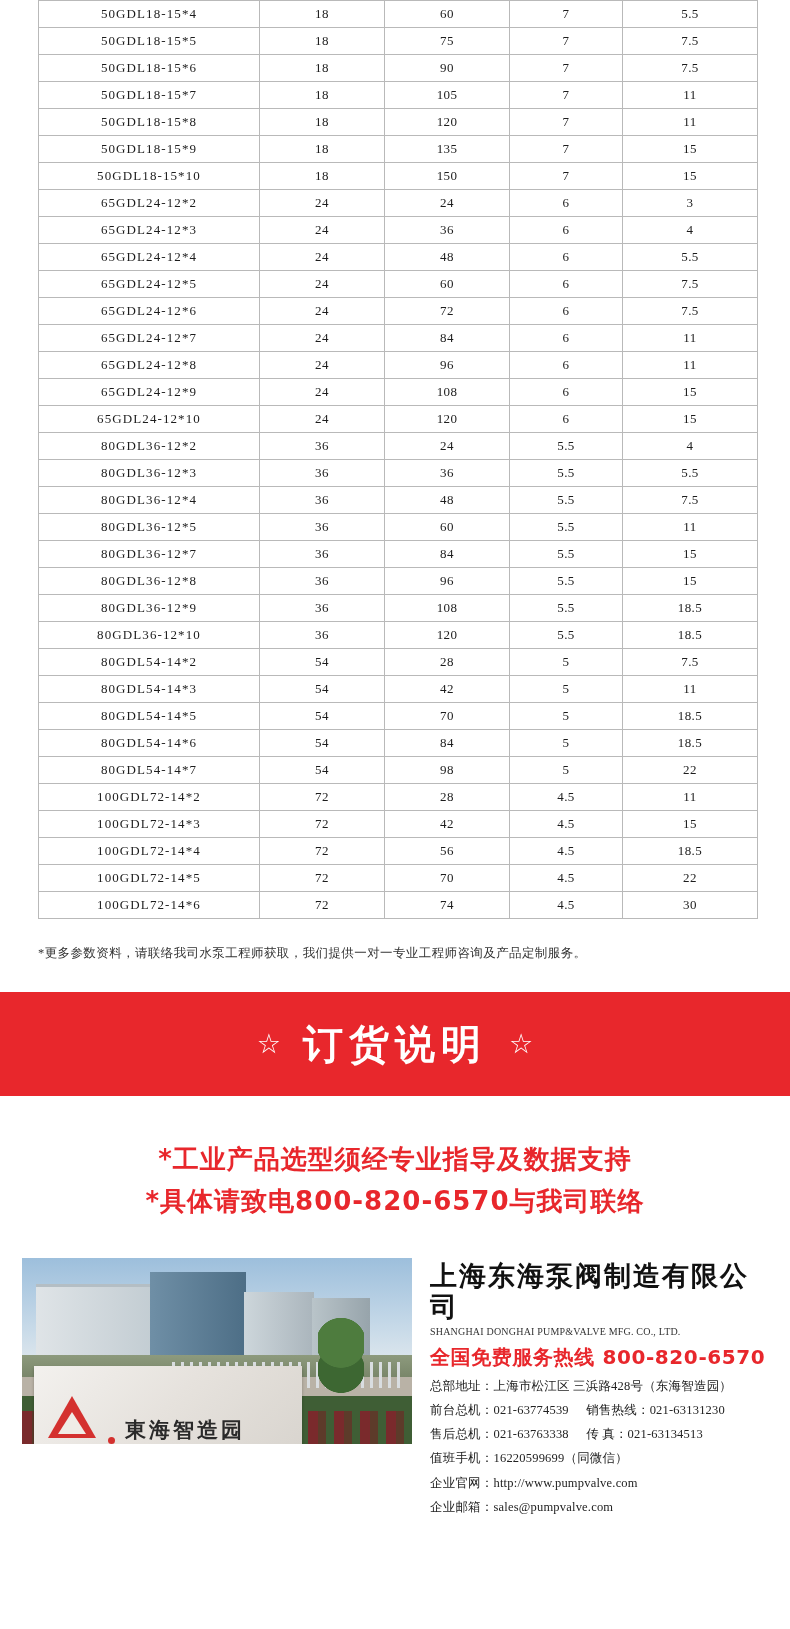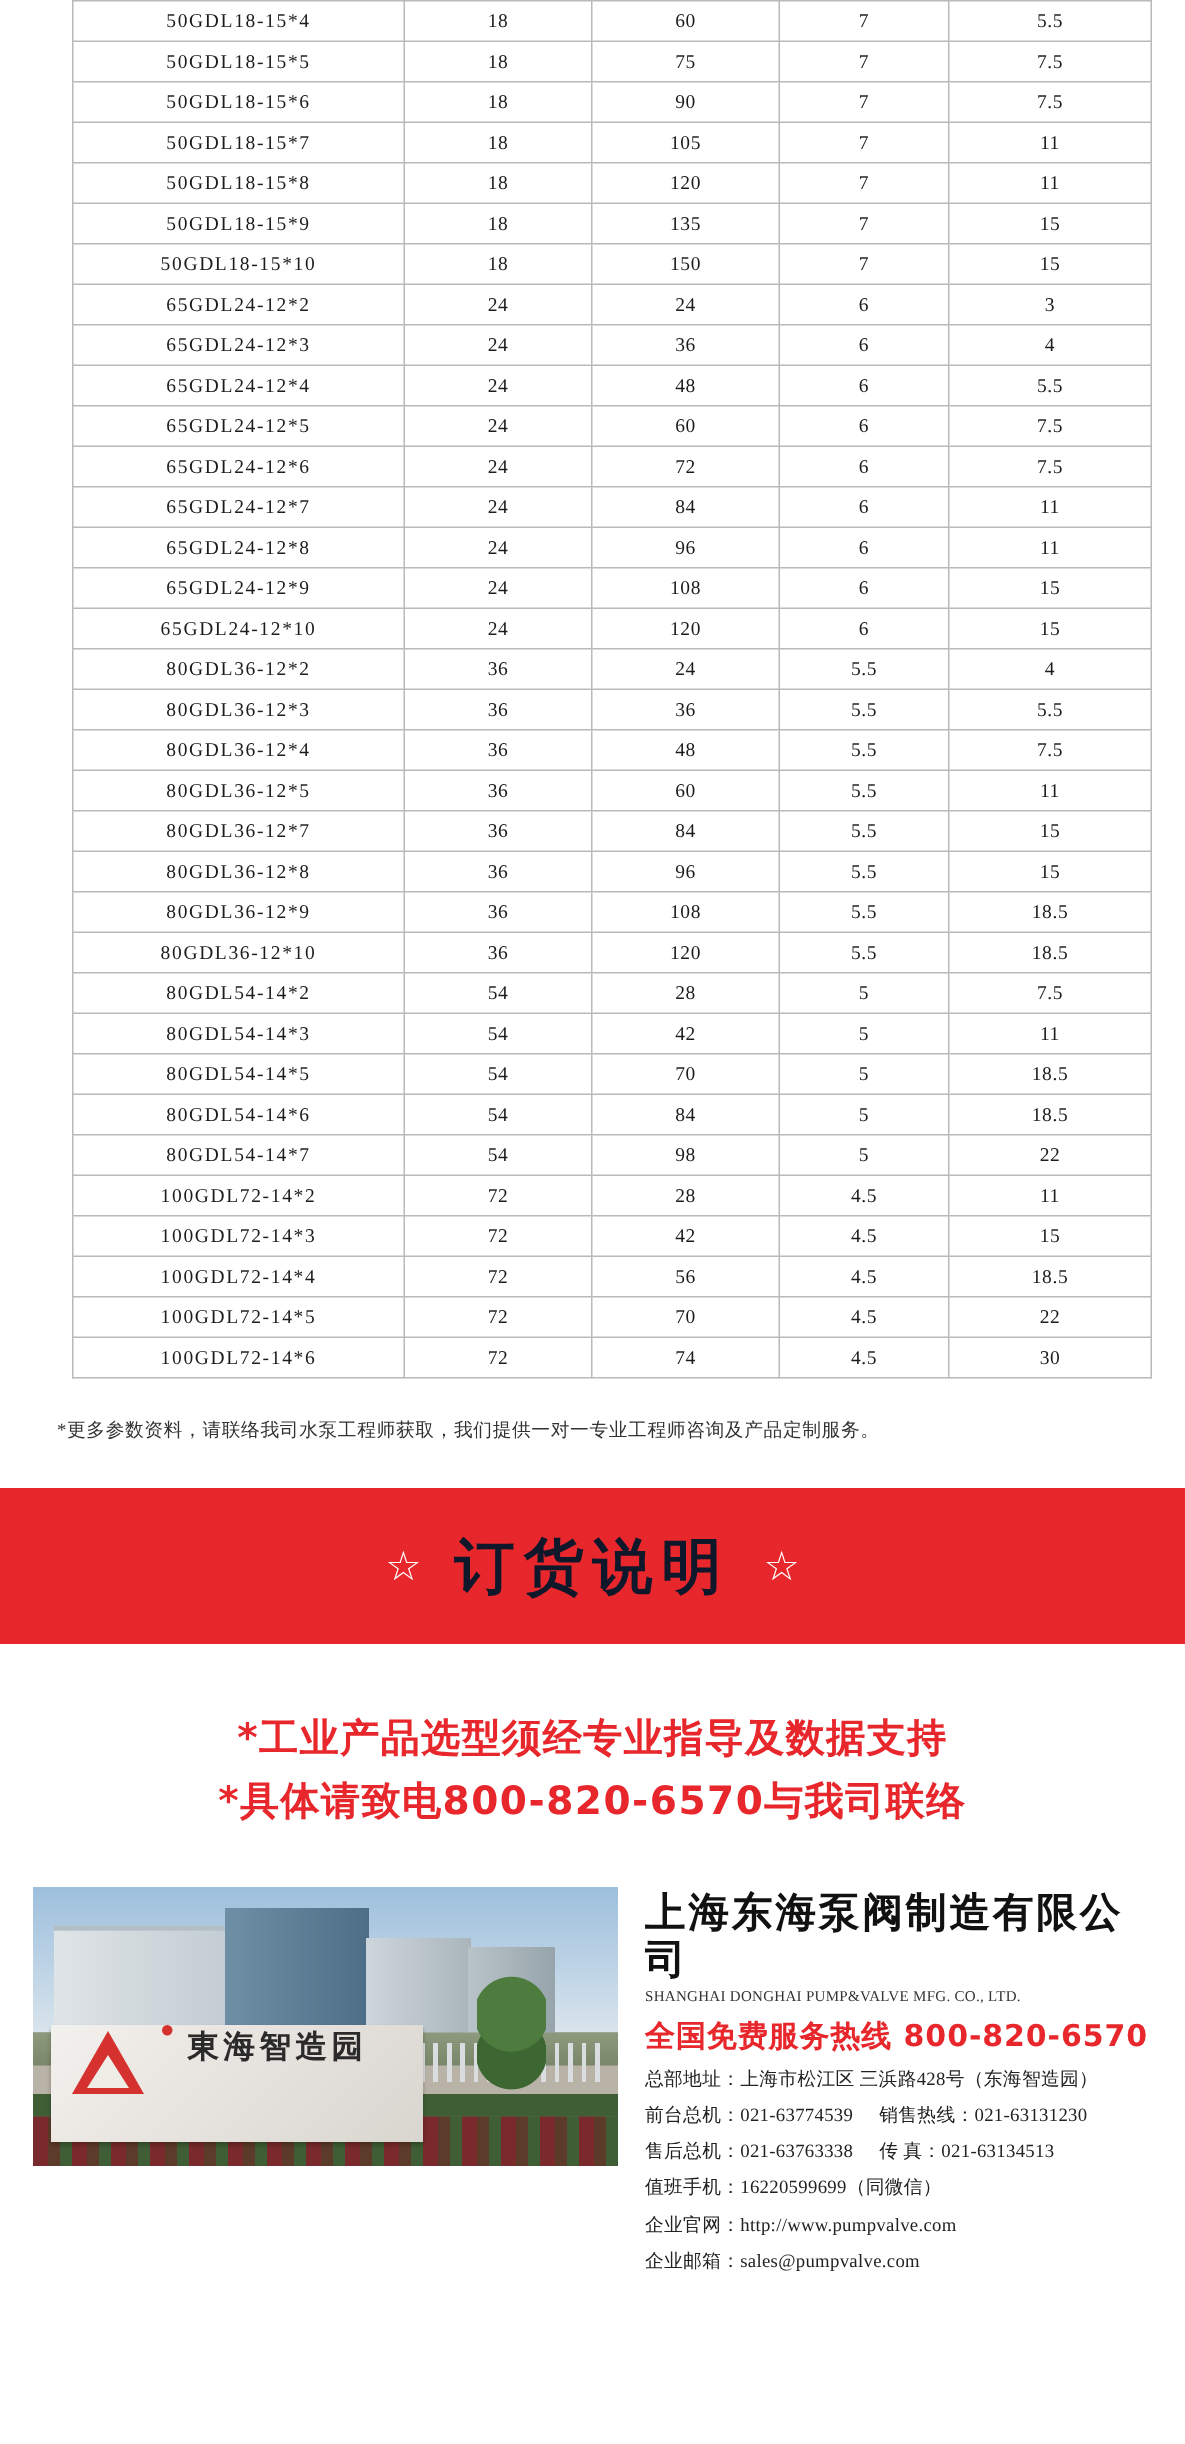--- a/index.html
+++ b/index.html
@@ -13,21 +13,21 @@
     color: #231f20;
   }
   .page {
     width: 790px;
     position: relative;
     overflow: hidden;
   }
 
   
   .spec-table-wrap {
-    padding: 0 48px;
+    padding: 0 38px;
     box-sizing: border-box;
   }
   table.spec {
     border-collapse: collapse;
     width: 714px;
     table-layout: fixed;
   }
   table.spec td {
     border: 1px solid #b9b9b9;
     height: 26px;
@@ -74,21 +74,21 @@
     display: flex;
     align-items: center;
     gap: 22px;
   }
   .banner .star {
     color: #ffffff;
     font-size: 27px;
     line-height: 1;
   }
   .banner .btitle {
-    color: #0f172a;
+    color: #ffffff;
     font-size: 40px;
     font-weight: bold;
     letter-spacing: 6px;
     font-family: "DejaVu Sans", sans-serif;
   }
 
   
   .headlines {
     text-align: center;
     margin-top: 42px;
@@ -162,23 +162,23 @@
     position:absolute; width: 46px; height: 88px; left: 296px; top: 54px;
     background: radial-gradient(circle at 50% 35%, #4e7c3e 0 40%, rgba(78,124,62,0) 41%),
                 radial-gradient(circle at 50% 65%, #3d6732 0 38%, rgba(61,103,50,0) 39%);
   }
   .photo .fence {
     position:absolute; left: 150px; top: 104px; width: 230px; height: 26px;
     background: repeating-linear-gradient(90deg,#d9dde0 0 3px, rgba(0,0,0,0) 3px 9px);
   }
   
   .photo .plaque {
-    position: absolute; left: 12px; top: 92px; width: 248px; height: 78px;
+    position: absolute; left: 12px; top: 108px; width: 268px; height: 78px;
     background: linear-gradient(135deg,#f3f1ee 0%, #e6e2dd 50%, #d9d5cf 100%);
-    display: flex; align-items: flex-start; gap: 10px; padding-left: 12px;
+    display: flex; align-items: flex-end; gap: 10px; padding-left: 12px;
     box-sizing: border-box;
     box-shadow: 0 2px 3px rgba(0,0,0,0.25);
   }
   .photo .plaque .logo {
     width: 52px; height: 52px; position: relative; flex: none;
   }
   .photo .plaque .logo .tri {
     position:absolute; left: 2px; top: 4px;
     width: 0; height: 0;
     border-left: 24px solid transparent;

